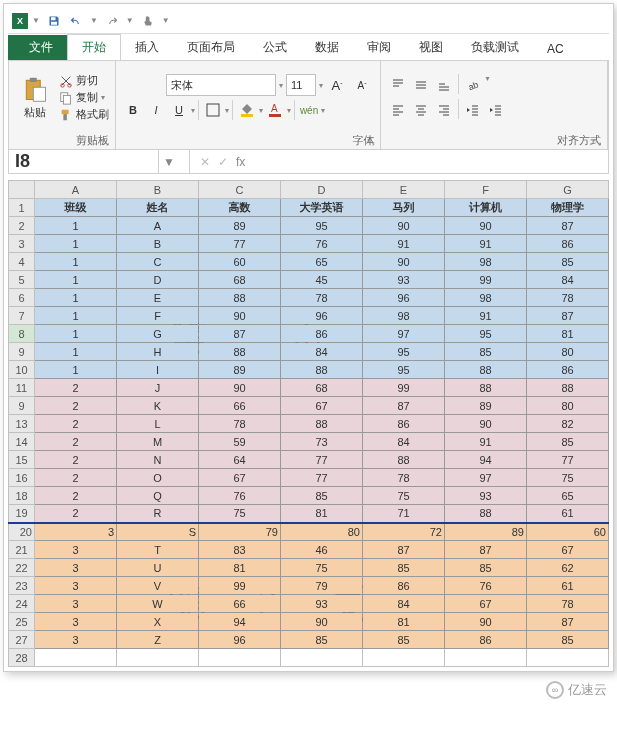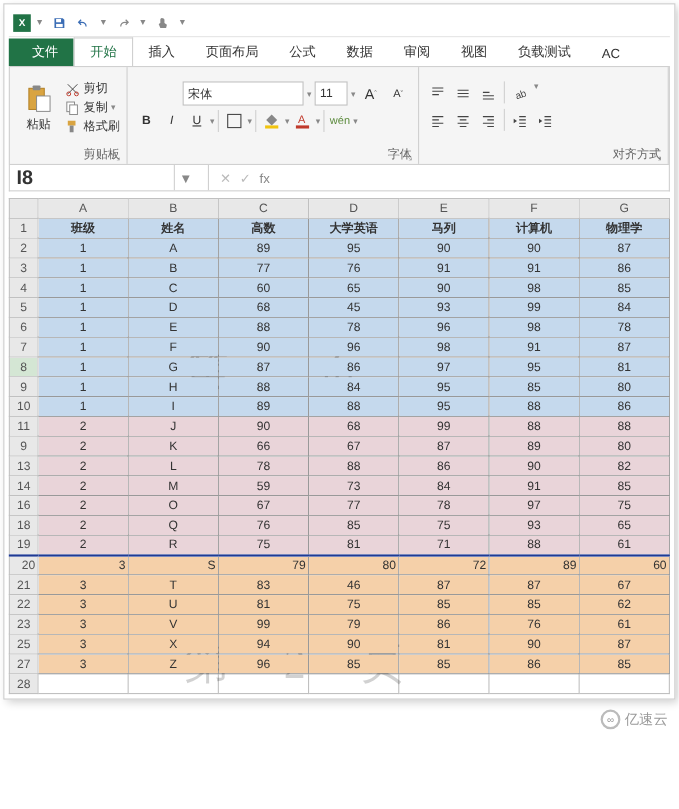--- a/index.html
+++ b/index.html
@@ -444,20 +444,30 @@
             <td class="rowhdr">14</td>
             <td class="bg2">2</td>
             <td class="bg2">M</td>
             <td class="bg2">59</td>
             <td class="bg2">73</td>
             <td class="bg2">84</td>
             <td class="bg2">91</td>
             <td class="bg2">85</td>
           </tr>
           <tr>
+            <td class="rowhdr">15</td>
+            <td class="bg2">2</td>
+            <td class="bg2">N</td>
+            <td class="bg2">64</td>
+            <td class="bg2">77</td>
+            <td class="bg2">88</td>
+            <td class="bg2">94</td>
+            <td class="bg2">77</td>
+          </tr>
+          <tr>
             <td class="rowhdr">16</td>
             <td class="bg2">2</td>
             <td class="bg2">O</td>
             <td class="bg2">67</td>
             <td class="bg2">77</td>
             <td class="bg2">78</td>
             <td class="bg2">97</td>
             <td class="bg2">75</td>
           </tr>
           <tr>
@@ -514,20 +524,30 @@
             <td class="rowhdr">23</td>
             <td class="bg3">3</td>
             <td class="bg3">V</td>
             <td class="bg3">99</td>
             <td class="bg3">79</td>
             <td class="bg3">86</td>
             <td class="bg3">76</td>
             <td class="bg3">61</td>
           </tr>
           <tr>
+            <td class="rowhdr">24</td>
+            <td class="bg3">3</td>
+            <td class="bg3">W</td>
+            <td class="bg3">66</td>
+            <td class="bg3">93</td>
+            <td class="bg3">84</td>
+            <td class="bg3">67</td>
+            <td class="bg3">78</td>
+          </tr>
+          <tr>
             <td class="rowhdr">25</td>
             <td class="bg3">3</td>
             <td class="bg3">X</td>
             <td class="bg3">94</td>
             <td class="bg3">90</td>
             <td class="bg3">81</td>
             <td class="bg3">90</td>
             <td class="bg3">87</td>
           </tr>
           <tr>

